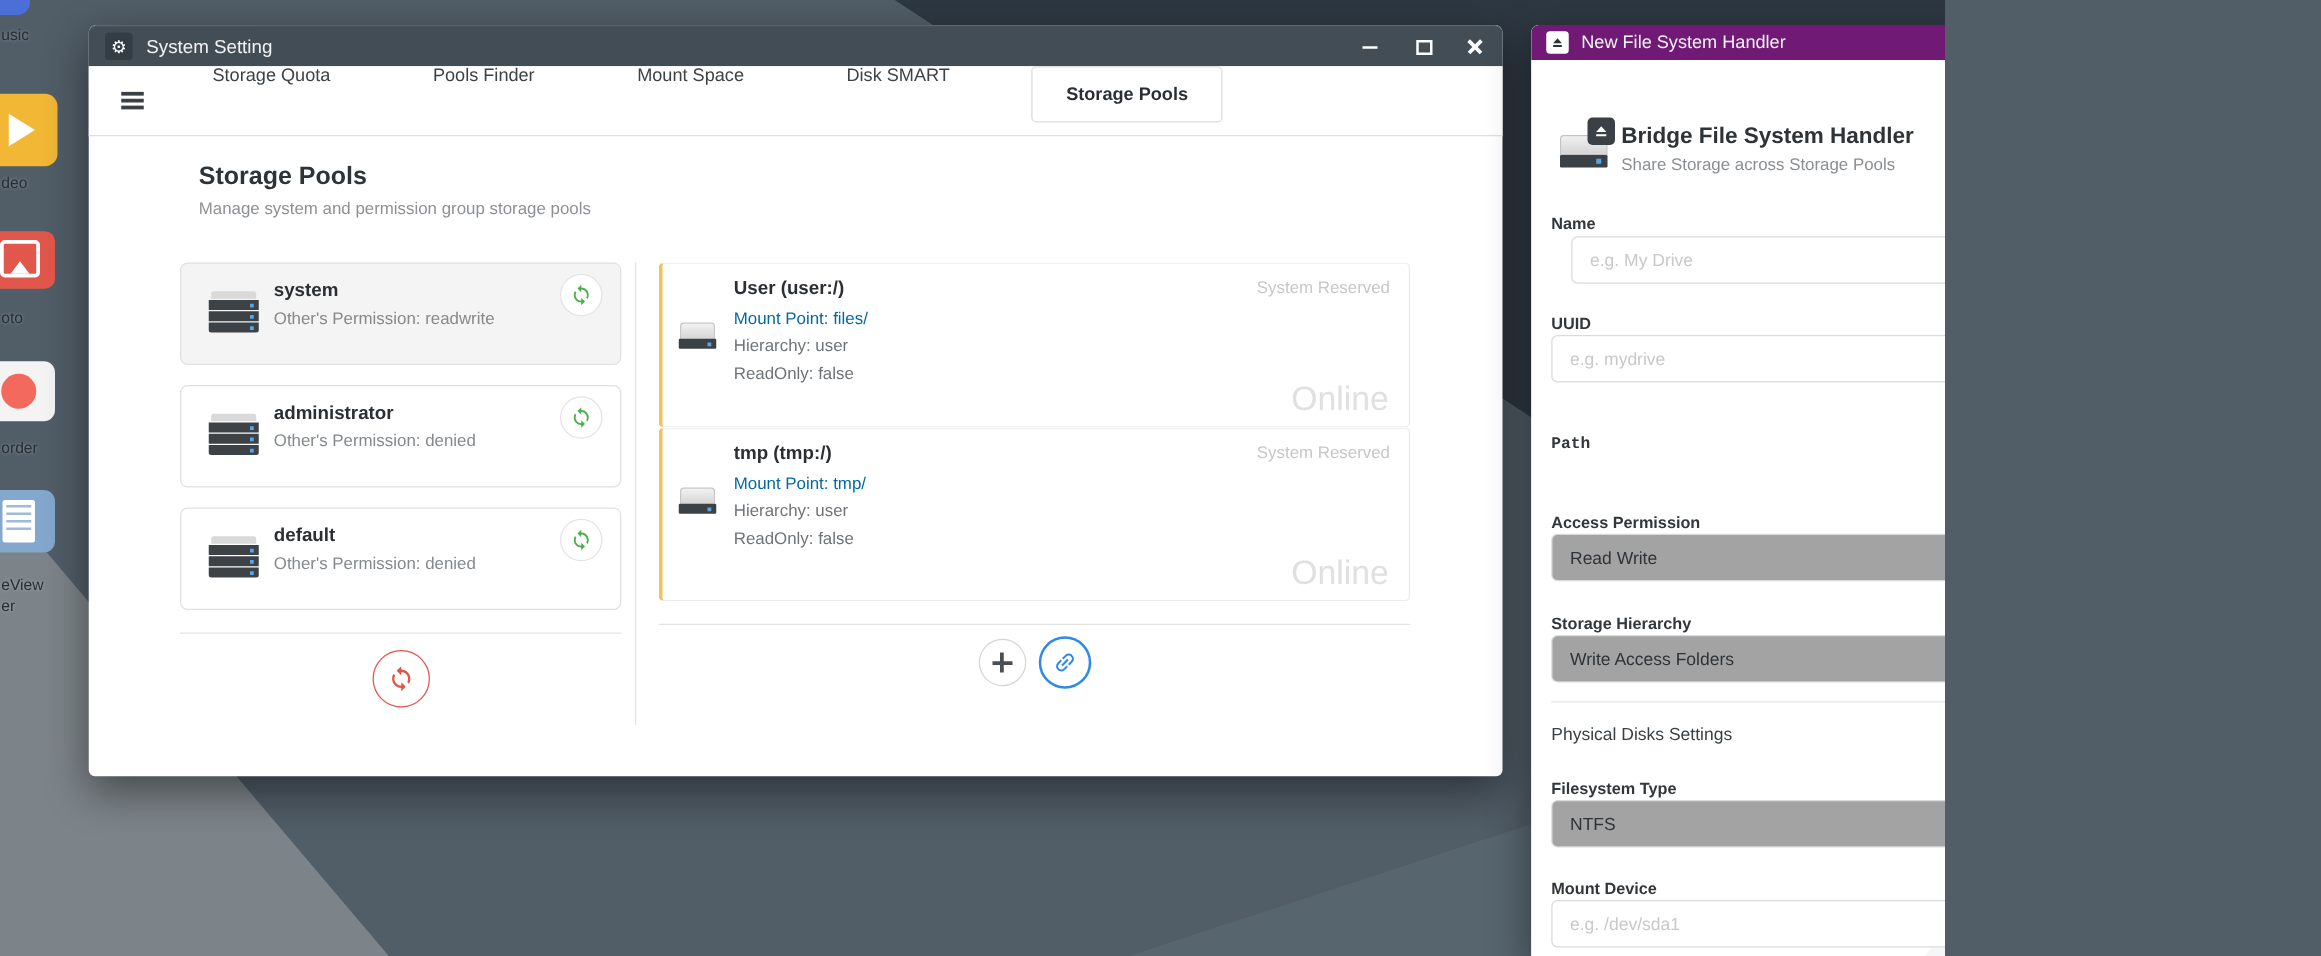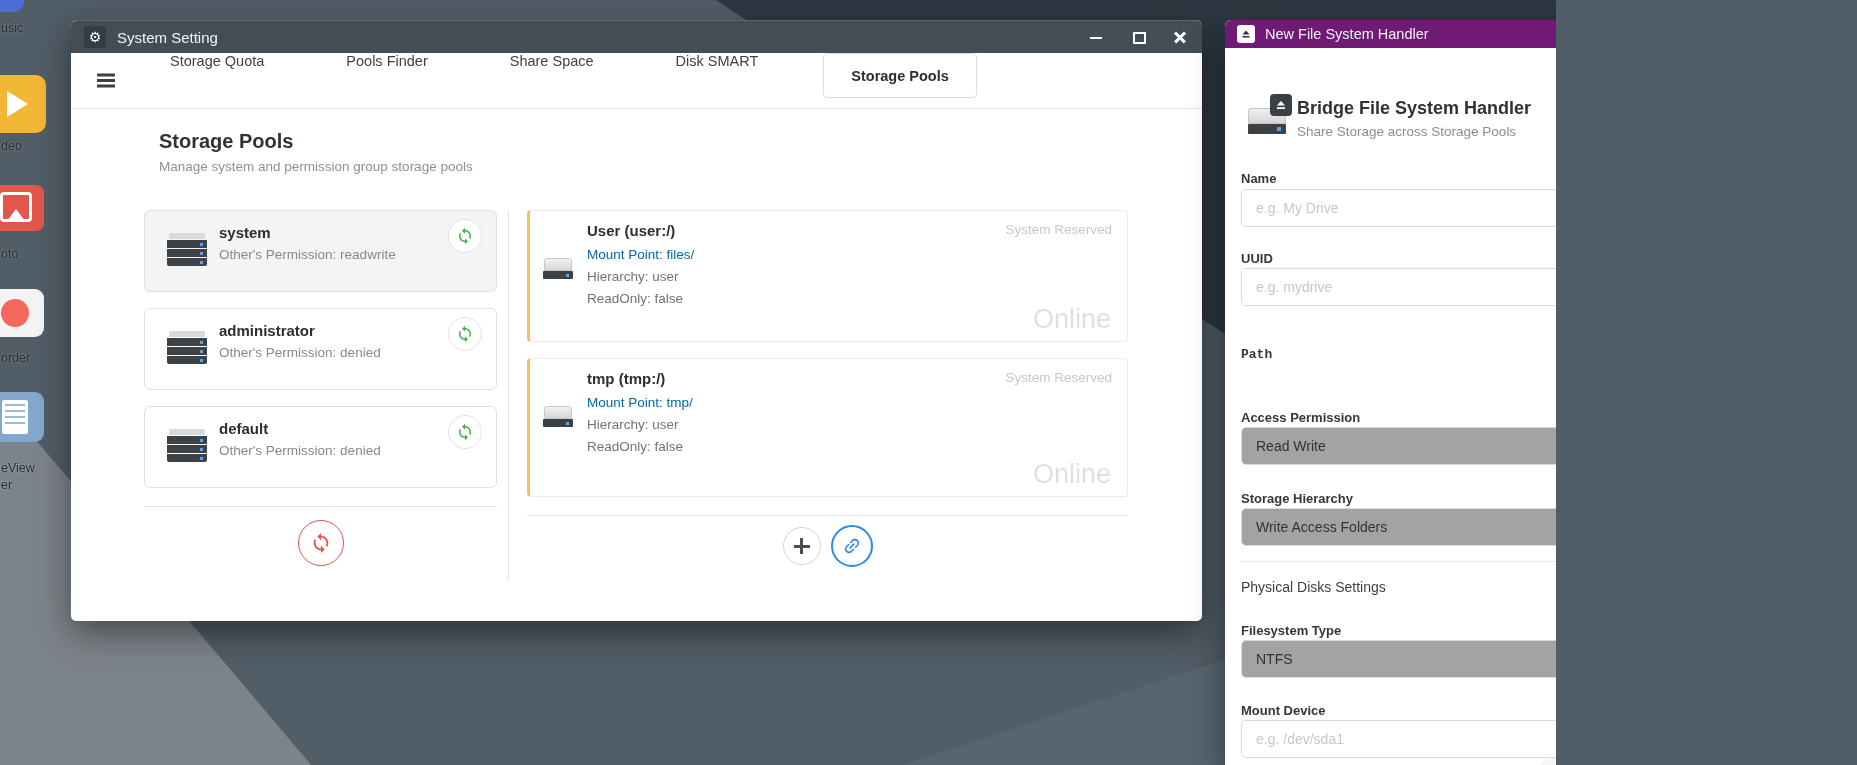--- a/index.html
+++ b/index.html
@@ -102,21 +102,21 @@
   .col-right .btn-row { margin-top:9px; }
   .add-btn { width:38px; height:38px; border-radius:50%; border:1px solid #d5d5d5; background:#fff;
              display:flex; align-items:center; justify-content:center; cursor:pointer; position:relative; }
   .add-btn::before { content:""; position:absolute; width:16px; height:3px; background:#4a4f53; }
   .add-btn::after  { content:""; position:absolute; width:3px; height:16px; background:#4a4f53; }
   .link-btn { width:42px; height:42px; border-radius:50%; border:2px solid #2e8ae6; background:#fff;
               display:flex; align-items:center; justify-content:center; cursor:pointer; }
   .link-btn svg { width:20px; height:20px; fill:#2e8ae6; transform:rotate(-45deg); }
 
   .h-card { position:relative; border:1px solid #ebebeb; border-left:3px solid #f2c35c; border-radius:4px; background:#fff;
-            margin-bottom:16px; cursor:pointer; }
+            margin-bottom:0; cursor:pointer; }
   .h-card-a { height:132px; }
   .h-card-b { height:139px; }
   .hdd-icon { position:absolute; left:13px; top:47px; width:30px; }
   .hdd-top { width:28px; height:13px; margin:0 auto; background:linear-gradient(#f2f2f2,#d7d7d7); border:1px solid #c6c6c6; border-radius:3px 3px 0 0; }
   .hdd-front { width:30px; height:8px; background:#3c4146; border-radius:1px; position:relative; }
   .hdd-front::after { content:""; position:absolute; right:4px; top:2.5px; width:3px; height:3px; background:#58a6e8; }
   .h-title { position:absolute; left:57px; top:11px; font-size:15px; font-weight:bold; color:#2b2f33; }
   .h-line1 { position:absolute; left:57px; top:36px; font-size:13.5px; color:#0369a1; }
   .h-line2 { position:absolute; left:57px; top:58px; font-size:13.5px; color:#6f7478; }
   .h-line3 { position:absolute; left:57px; top:80px; font-size:13.5px; color:#6f7478; }
@@ -157,21 +157,21 @@
 
   .f-label { position:absolute; left:16px; font-size:13px; font-weight:bold; color:#33373b; z-index:2; }
   .f-input { position:absolute; left:16px; width:502px; height:38px; border:1px solid #dadada; border-radius:5px;
              background:#fff; font-family:"Liberation Sans",sans-serif; font-size:14px; color:#2f3337; padding:0 14px; z-index:2; outline:none; }
   .f-input::placeholder { color:#c8c8c8; }
   .f-select { position:absolute; left:16px; width:502px; height:38px; border:1px solid #dadada; border-radius:5px;
               background:#a3a3a3; display:flex; align-items:center; padding:0 14px; font-size:14px; color:#2f3337;
               cursor:pointer; z-index:2; }
   .f-select .caret { position:absolute; right:14px; top:16px; width:0; height:0;
                      border-left:5px solid transparent; border-right:5px solid transparent; border-top:6px solid #555a5e; }
-  .lbl-name { top:123px; }   .inp-name { top:141px; }
+  .lbl-name { top:123px; }   .inp-name { top:141px;margin-left:16px; }
   .lbl-uuid { top:203px; }   .inp-uuid { top:220px; }
   .lbl-path { top:299px;font-family:Liberation Mono, monospace; }   .inp-path { top:300px; }
   .lbl-access { top:362px; } .sel-access { top:379px; }
   .lbl-hier { top:443px; }   .sel-hier { top:460px; }
   .form-hr { position:absolute; left:16px; top:513px; width:502px; border:0; border-top:1px solid #e5e5e5; z-index:1; }
   .section-title { position:absolute; left:16px; top:531px; font-size:14px; color:#3a3f43; z-index:2; }
   .lbl-fs { top:575px; }     .sel-fs { top:592px; }
   .lbl-md { top:655px; }     .inp-md { top:672px; }
 
   .scrollbar { position:absolute; right:0; top:28px; width:17px; bottom:0; background:#ededed; z-index:5; cursor:pointer; }
@@ -230,21 +230,21 @@
         <span class="ctrl ctrl-max"></span>
         <span class="ctrl ctrl-close"></span>
       </div>
     </div>
 
     <div class="tabbar">
       <span class="hamburger"></span>
       <div class="tabs">
         <span class="tab">Storage Quota</span>
         <span class="tab">Pools Finder</span>
-        <span class="tab">Share Space</span>
+        <span class="tab">Mount Space</span>
         <span class="tab">Disk SMART</span>
         <span class="tab tab-active">Storage Pools</span>
       </div>
     </div>
 
     <div class="page-head">
       <div class="page-title">Storage Pools</div>
       <div class="page-subtitle">Manage system and permission group storage pools</div>
     </div>
 

